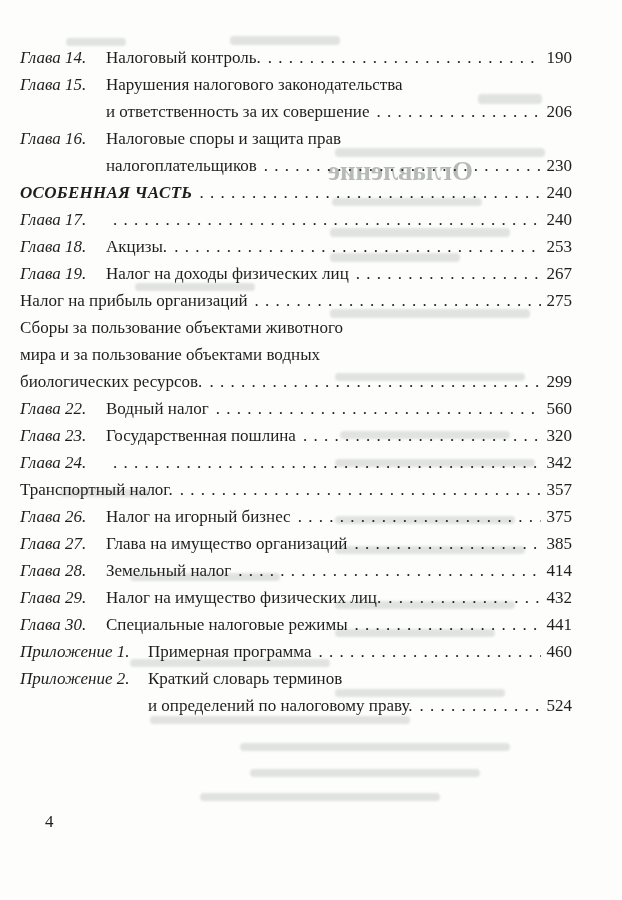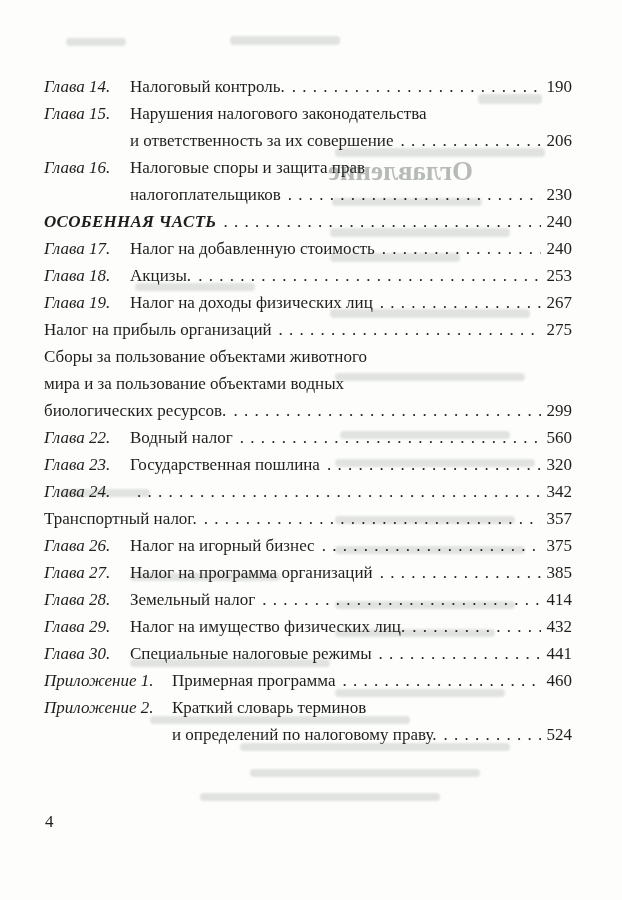--- a/index.html
+++ b/index.html
@@ -38,24 +38,23 @@
     color: #a6aba8;
     opacity: 0.8;
     transform: scaleX(-1);
     filter: blur(0.7px);
     white-space: nowrap;
   }
   
   .toc {
     position: relative;
     z-index: 1;
-    padding: 44px 50px 0 44px;
+    padding: 44px 50px 0 20px;
     font-size: 17px;
     line-height: 27px;
-    margin-top: 29px;
   }
   .entry {
     display: flex;
     align-items: flex-start;
   }
   .entry .label {
     flex: 0 0 86px;
     font-style: italic;
     white-space: nowrap;
   }
@@ -173,21 +172,20 @@
             <span class="text">ОСОБЕННАЯ ЧАСТЬ</span>
             <span class="dots">. . . . . . . . . . . . . . . . . . . . . . . . . . . . . . . . . . . . . . . . . . . . . . . . . . . . . . . . . . . . . . . . . . . . . . . . . . . . . . . . . . . . . . . . . . </span>
             <span class="pagenum">240</span>
           </div>
         </div>
       </div>
       <div class="entry chapter">
         <span class="label">Глава 17.</span>
         <div class="content">
           <div class="line lastline">
-            <span class="text">Налог на добавленную стоимость</span>
             <span class="dots">. . . . . . . . . . . . . . . . . . . . . . . . . . . . . . . . . . . . . . . . . . . . . . . . . . . . . . . . . . . . . . . . . . . . . . . . . . . . . . . . . . . . . . . . . . </span>
             <span class="pagenum">240</span>
           </div>
         </div>
       </div>
       <div class="entry chapter">
         <span class="label">Глава 18.</span>
         <div class="content">
           <div class="line lastline">
             <span class="text">Акцизы.</span>
@@ -271,21 +269,21 @@
             <span class="text">Налог на игорный бизнес</span>
             <span class="dots">. . . . . . . . . . . . . . . . . . . . . . . . . . . . . . . . . . . . . . . . . . . . . . . . . . . . . . . . . . . . . . . . . . . . . . . . . . . . . . . . . . . . . . . . . . </span>
             <span class="pagenum">375</span>
           </div>
         </div>
       </div>
       <div class="entry chapter">
         <span class="label">Глава 27.</span>
         <div class="content">
           <div class="line lastline">
-            <span class="text">Налог на программа организаций</span>
+            <span class="text">Глава на имущество организаций</span>
             <span class="dots">. . . . . . . . . . . . . . . . . . . . . . . . . . . . . . . . . . . . . . . . . . . . . . . . . . . . . . . . . . . . . . . . . . . . . . . . . . . . . . . . . . . . . . . . . . </span>
             <span class="pagenum">385</span>
           </div>
         </div>
       </div>
       <div class="entry chapter">
         <span class="label">Глава 28.</span>
         <div class="content">
           <div class="line lastline">
             <span class="text">Земельный налог</span>

